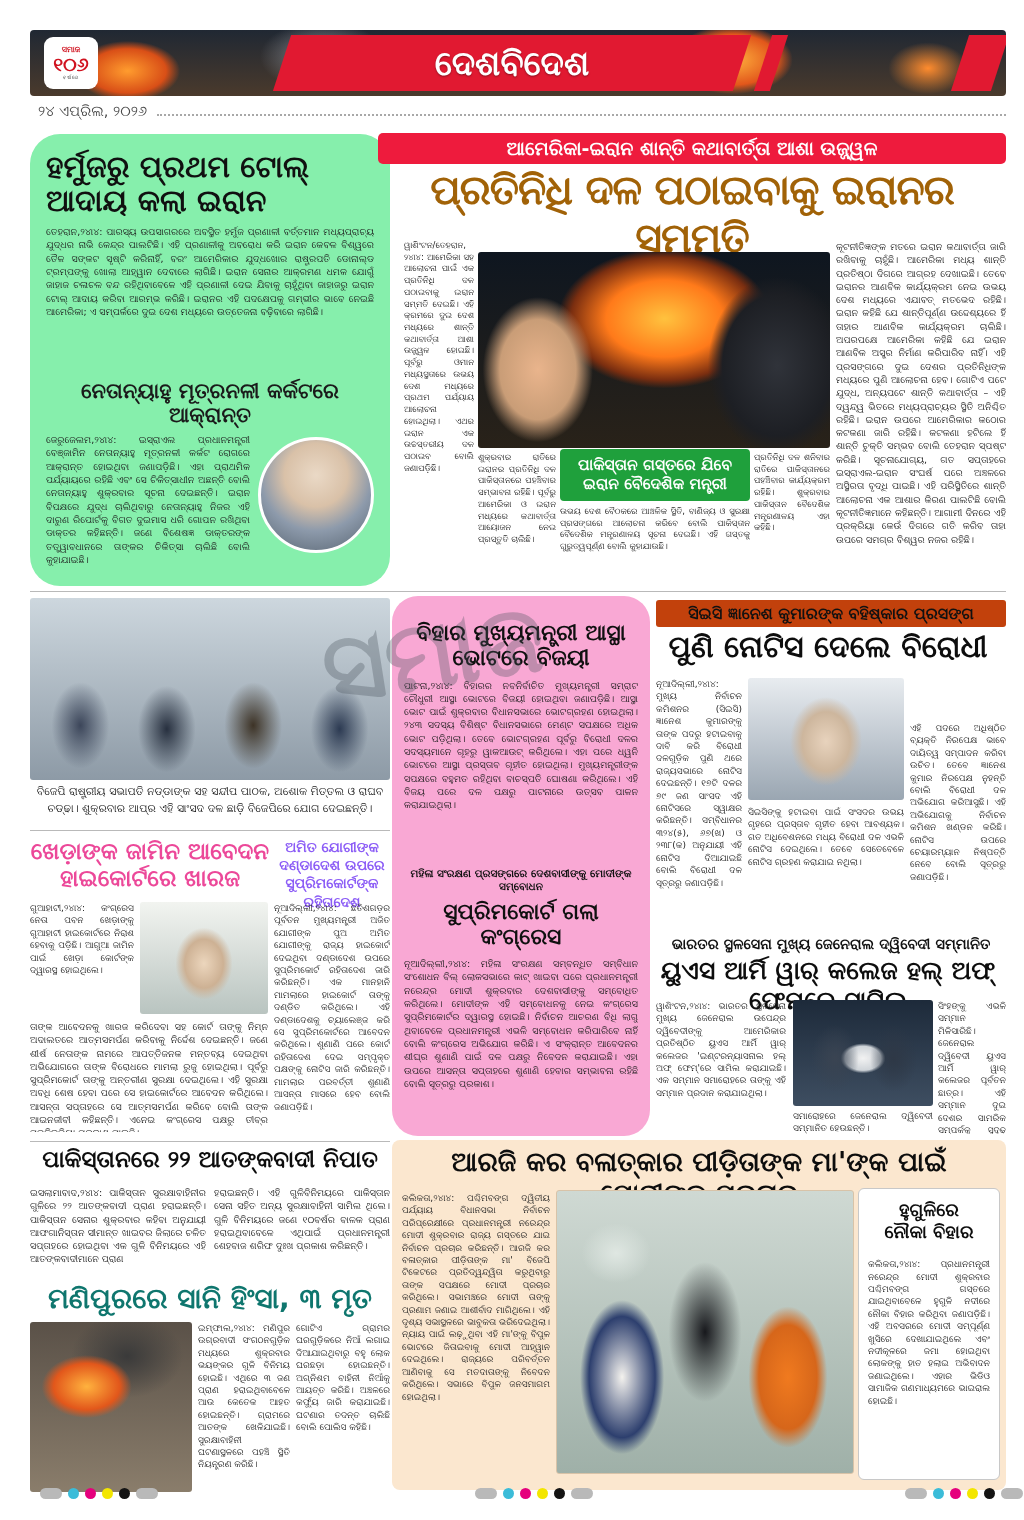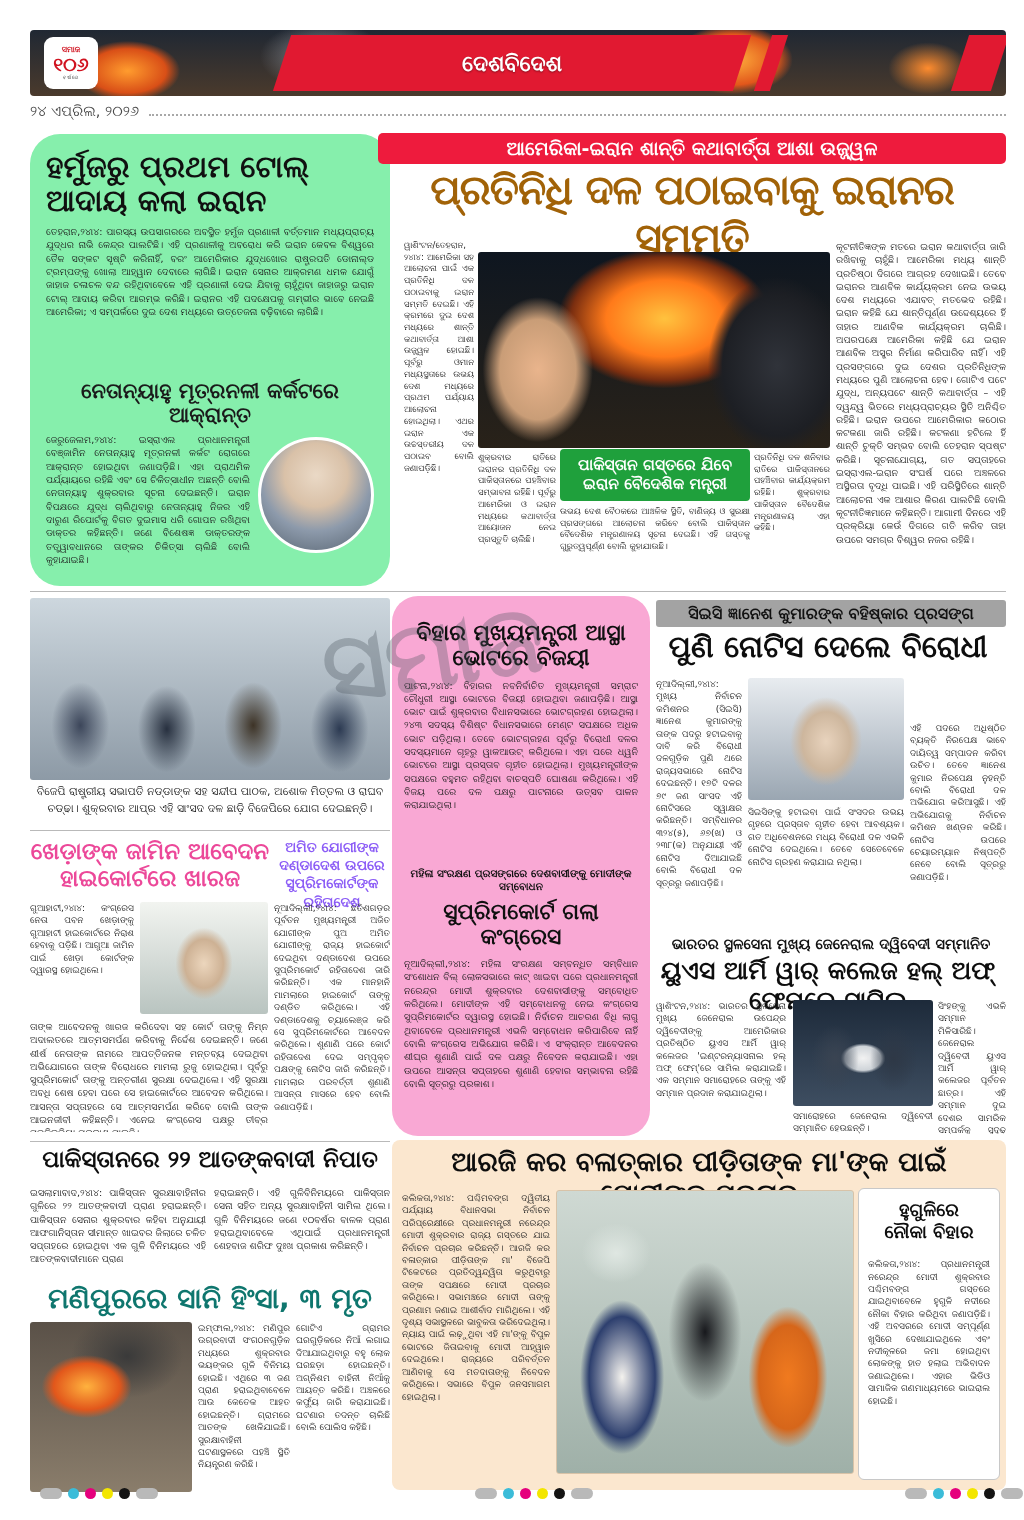--- a/index.html
+++ b/index.html
@@ -23,27 +23,27 @@
       radial-gradient(55px 36px at 92% 58%, #ff8c2e 0%, rgba(0,0,0,0) 72%),
       linear-gradient(180deg,#202833,#4a3a2c);}
   #logo{position:absolute;left:14px;top:7px;width:54px;height:52px;background:#fff;border-radius:9px;
     display:flex;flex-direction:column;align-items:center;justify-content:center;line-height:1;}
   #logo .b1{font-size:8px;color:#d0121f;font-weight:bold;}
   #logo .b2{font-size:19px;color:#d0121f;font-weight:800;margin:1px 0;}
   #logo .b3{font-size:5px;color:#333;letter-spacing:1px;}
   .ribbon{position:absolute;top:5px;height:56px;background:#e11931;transform:skewX(-18deg);}
   #ribbon-main{left:252px;width:460px;}
   #ribbon-t{position:absolute;left:252px;top:5px;width:460px;height:56px;display:flex;
-    align-items:center;justify-content:center;color:#fff;font-size:22px;font-weight:800;
+    align-items:center;justify-content:center;color:#fff;font-size:34px;font-weight:800;
     text-shadow:0 1px 2px rgba(0,0,0,.4);}
   #ribbon-s1{left:733px;width:16px;}
   #ribbon-s2{left:930px;width:40px;}
 
   #date-row{left:30px;top:100px;width:976px;height:20px;display:flex;align-items:flex-end;}
-  #date-txt{font-size:14.5px;color:#4a4a4a;}
+  #date-txt{font-size:14.5px;color:#4a4a4a;margin-left:8px;}
   #date-leader{flex:1;margin:0 0 4px 10px;border-bottom:2px dotted #a8a8a8;height:1px;}
 
   
   #hormuz{left:30px;top:134px;width:360px;height:452px;background:#86efac;border-radius:30px;
     padding:14px 16px;box-sizing:border-box;}
   #hormuz h1{margin:2px 0 8px 0;font-size:30px;line-height:1.12;color:#101010;}
   #net-h{margin:12px 0 6px 0;font-size:21px;text-align:center;}
   #net-photo{float:right;width:110px;height:110px;border-radius:50%;margin:4px 0 0 8px;
     border:3px solid #fff;
     background:radial-gradient(circle at 50% 32%, #ead9c6 0%, #d9c1a8 34%, #8d9aab 60%, #55626f 100%);}
@@ -63,21 +63,21 @@
     color:#fff;font-weight:800;font-size:15.5px;text-align:center;display:flex;align-items:center;
     justify-content:center;line-height:1.25;}
 
   
   #pink{left:392px;top:596px;width:258px;height:540px;background:#f9a8d4;border-radius:26px;
     padding:12px 12px;box-sizing:border-box;}
   #pink .h{font-size:22px;line-height:1.15;text-align:center;font-weight:800;color:#101010;}
   #pink .kick{font-size:10.5px;font-weight:800;text-align:center;margin-top:10px;color:#111;}
 
   
-  #cec-kicker{left:656px;top:600px;width:350px;height:27px;background:#a3a3a3;border-radius:3px;
+  #cec-kicker{left:656px;top:600px;width:350px;height:27px;background:#c2410c;border-radius:3px;
     font-size:16px;font-weight:800;text-align:center;line-height:27px;color:#111;}
   #cec-h{left:650px;top:629px;width:356px;font-size:30px;font-weight:800;text-align:center;color:#0d0d0d;}
   #cec-photo{left:748px;top:678px;width:156px;height:122px;border-radius:3px;
     background:radial-gradient(60px 74px at 50% 52%, #e8d3bd 0%, #cdb69d 40%, rgba(0,0,0,0) 60%),
       linear-gradient(180deg,#e8ecf0,#9aa6b2);}
 
   #dwivedi-kick{left:656px;top:936px;width:350px;font-size:14.5px;font-weight:800;text-align:center;color:#111;}
   #army-h{left:650px;top:956px;width:356px;font-size:25px;font-weight:800;text-align:center;color:#0d0d0d;}
   #army-photo{left:793px;top:1000px;width:140px;height:106px;border-radius:3px;
     background:

